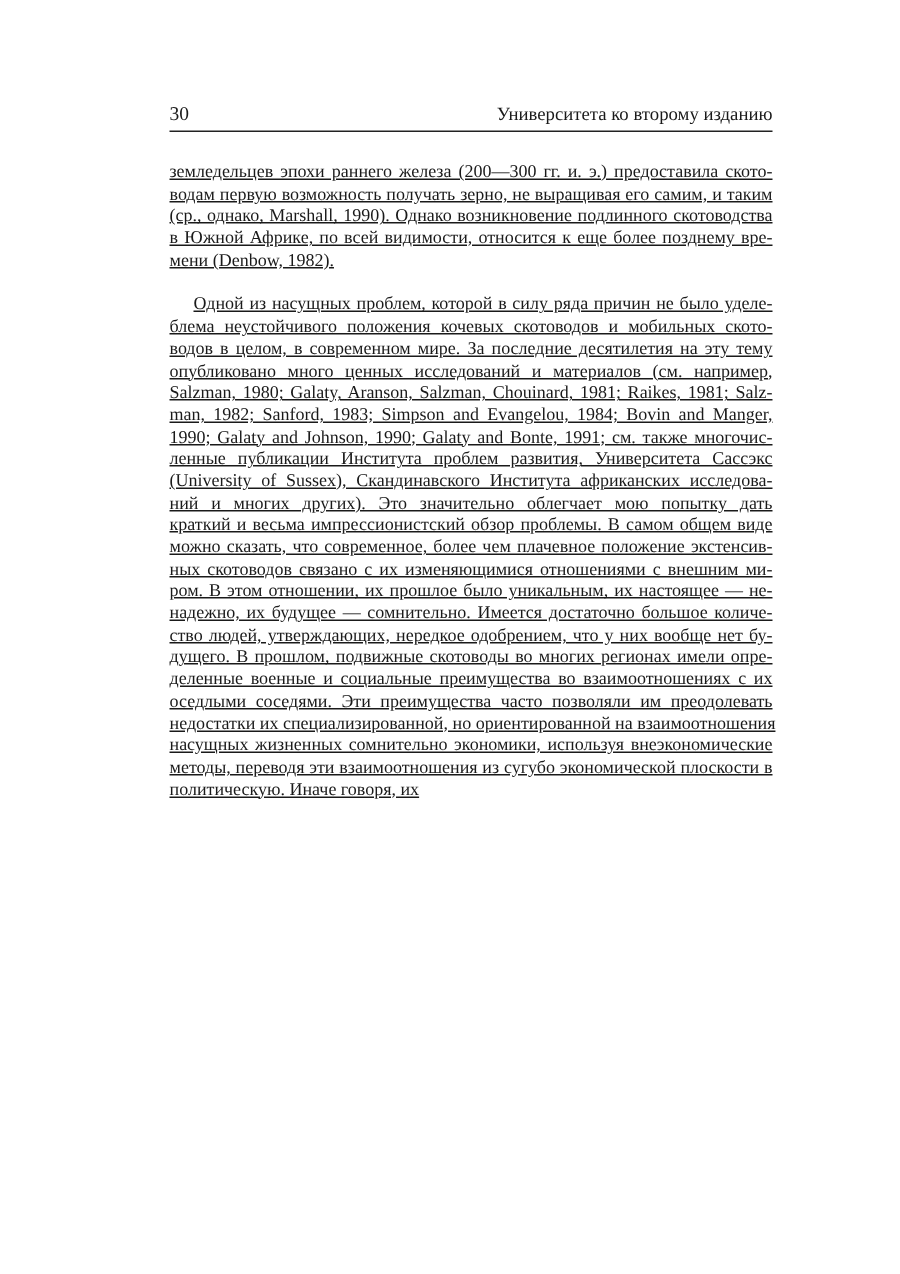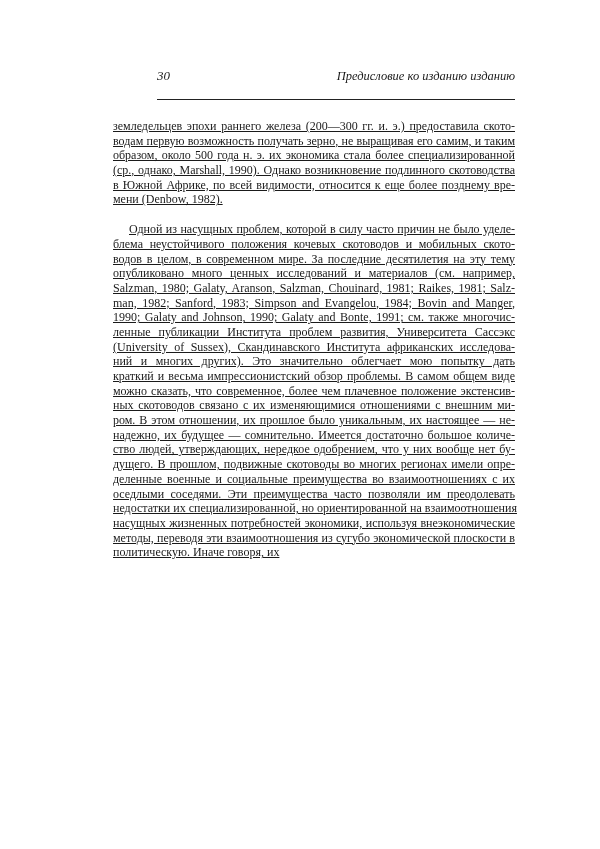--- a/index.html
+++ b/index.html
@@ -1,66 +1,65 @@
 <!DOCTYPE html>
 <html><head>
 <meta charset="utf-8">
 <style>
   html, body { margin: 0; padding: 0; background: #ffffff; }
   body { width: 600px; height: 849px; position: relative; overflow: hidden;
          font-family: "Liberation Serif", "DejaVu Serif", serif; color: #1a1a1a; }
   .page { position: absolute; left: 113px; top: 68px; width: 402px; }
   .header { display: flex; justify-content: space-between; align-items: flex-end;
-            font-style: italic; font-size: 12.5px; line-height: 14px;
-            border-bottom: 1px solid #222; padding-bottom: 16px; height: 15px; margin-left: 44px; }
+            font-size: 12.5px; line-height: 14px;
+            border-bottom: 1px solid #222; padding-bottom: 4px; height: 15px; }
   .header .pnum { font-size: 13px; }
   .body { margin-top: 19px; font-size: 12px; line-height: 14.7px; text-align: justify; text-decoration: underline; }
   .line { display: block; text-align: justify; text-align-last: justify; white-space: nowrap; height: 14.7px; }
   .line.last { text-align-last: left; }
   .para { margin: 0; }
   .para + .para { margin-top: 15px; }
   .indent { padding-left: 16px; }
 </style>
 </head>
 <body>
 
 <div class="page">
   <div class="header">
     <span class="pnum">30</span>
-    <span>Предисловие ко изданию изданию</span>
+    <span>Университета ко второму изданию</span>
   </div>
 
   <div class="body">
     <div class="para">
       <span class="line">земледельцев эпохи раннего железа (200—300 гг. и. э.) предоставила ското-</span>
       <span class="line">водам первую возможность получать зерно, не выращивая его самим, и таким</span>
-      <span class="line">образом, около 500 года н. э. их экономика стала более специализированной</span>
       <span class="line">(ср., однако, Marshall, 1990). Однако возникновение подлинного скотоводства</span>
       <span class="line">в Южной Африке, по всей видимости, относится к еще более позднему вре-</span>
       <span class="line last">мени (Denbow, 1982).</span>
     </div>
     <div class="para">
-      <span class="line indent">Одной из насущных проблем, которой в силу часто причин не было уделе-</span>
+      <span class="line indent">Одной из насущных проблем, которой в силу ряда причин не было уделе-</span>
       <span class="line">блема неустойчивого положения  кочевых скотоводов и мобильных ското-</span>
       <span class="line">водов в целом, в современном мире. За последние десятилетия на эту тему</span>
       <span class="line">опубликовано много ценных исследований и материалов (см. например,</span>
       <span class="line">Salzman, 1980; Galaty, Aranson, Salzman, Chouinard, 1981; Raikes, 1981; Salz-</span>
       <span class="line">man, 1982; Sanford, 1983; Simpson and Evangelou, 1984; Bovin and Manger,</span>
       <span class="line">1990; Galaty and Johnson, 1990; Galaty and Bonte, 1991; см. также многочис-</span>
       <span class="line">ленные публикации Института проблем развития, Университета Сассэкс</span>
       <span class="line">(University of Sussex), Скандинавского Института африканских  исследова-</span>
       <span class="line">ний  и  многих других).   Это  значительно облегчает мою попытку дать</span>
       <span class="line">краткий и весьма импрессионистский обзор проблемы. В самом общем виде</span>
       <span class="line">можно сказать, что современное, более чем плачевное положение экстенсив-</span>
       <span class="line">ных скотоводов связано с их изменяющимися отношениями с внешним ми-</span>
       <span class="line">ром. В этом отношении, их прошлое было уникальным, их настоящее — не-</span>
       <span class="line">надежно, их будущее — сомнительно. Имеется достаточно большое количе-</span>
       <span class="line">ство людей, утверждающих, нередкое одобрением, что у них вообще нет бу-</span>
       <span class="line">дущего. В прошлом, подвижные скотоводы во многих регионах имели опре-</span>
       <span class="line">деленные военные и социальные преимущества во взаимоотношениях с их</span>
       <span class="line">оседлыми соседями. Эти преимущества часто позволяли им преодолевать</span>
       <span class="line">недостатки их специализированной, но ориентированной на взаимоотношения</span>
-      <span class="line">насущных жизненных потребностей экономики, используя внеэкономические</span>
+      <span class="line">насущных жизненных сомнительно экономики, используя внеэкономические</span>
       <span class="line">методы, переводя эти взаимоотношения из сугубо экономической плоскости в</span>
       <span class="line last">политическую. Иначе говоря, их</span>
     </div>
   </div>
 </div>
 
 </body></html>

